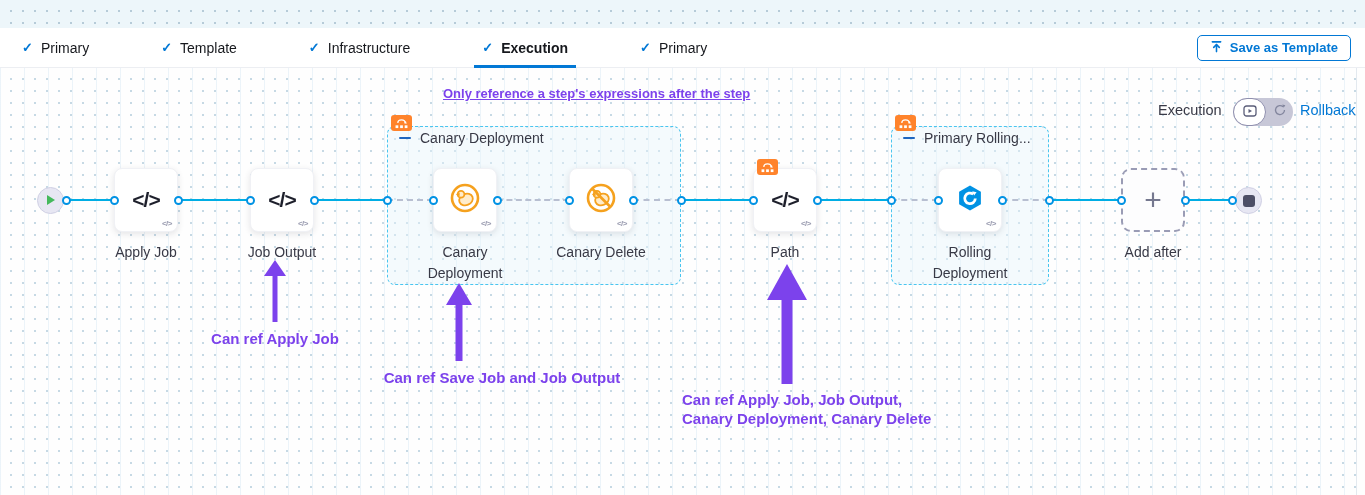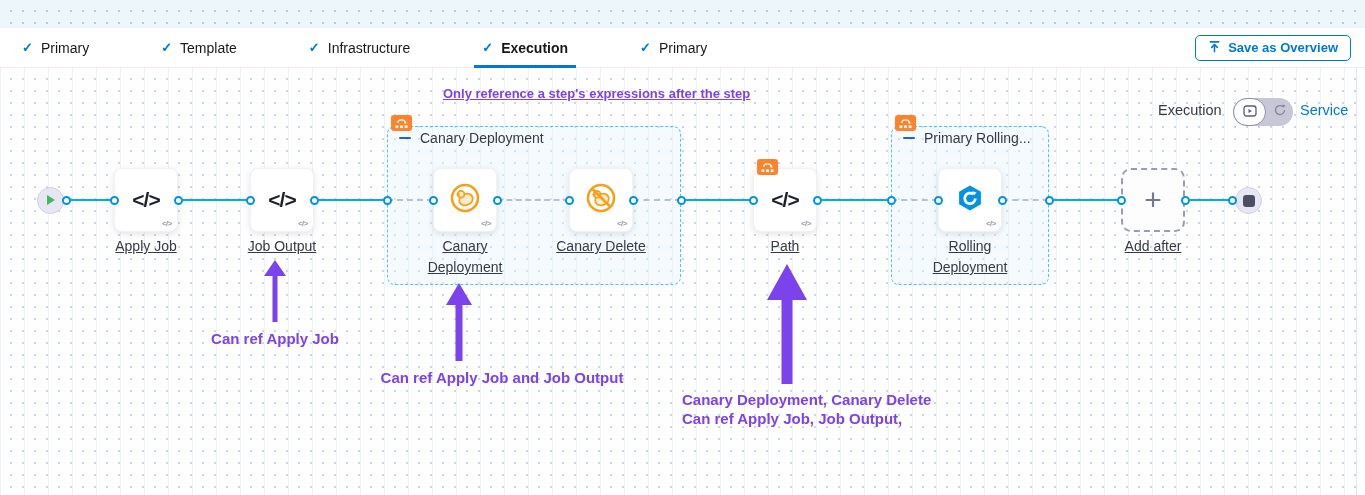--- a/index.html
+++ b/index.html
@@ -65,22 +65,22 @@
   .group-header { position:absolute; top:62px; display:flex; align-items:center; gap:9px;
     font-size:14px; color:#383946; cursor:pointer; white-space:nowrap; }
   .collapse-dash { width:12px; height:2.5px; border-radius:1px; background:#1e66c0; }
   .badge { position:absolute; width:21px; height:16px; background:#ff832b; border-radius:3px;
     display:flex; align-items:center; justify-content:center; z-index:3; }
 
   .add-step-box { position:absolute; top:100px; width:64px; height:64px; border:2px dashed #9a9cb5;
     border-radius:10px; background:#fdfdfe; display:flex; align-items:center; justify-content:center; cursor:pointer; }
   .plus-glyph { font-size:30px; font-weight:300; color:#75788f; line-height:1; }
 
-  .step-label { position:absolute; top:168px; font-size:14px; color:#383946;
-    text-align:center; line-height:21px;text-decoration:underline; }
+  .step-label { position:absolute; top:174px; font-size:14px; color:#383946;
+    text-align:center; line-height:21px; }
 
   .annotation { position:absolute; color:#7c42ec; font-size:15px; font-weight:700; line-height:19px; }
   .annotation.center { text-align:center; }
   .arrow { position:absolute; }
 </style>
 </head>
 <body>
 
 <div class="page">
 
@@ -108,21 +108,21 @@
       <span>Primary</span>
     </div>
     <button class="save-btn">
       <span>
         <svg width="13" height="13" viewBox="0 0 14 14" fill="none" stroke="#0278d5" stroke-width="1.7" stroke-linecap="round" stroke-linejoin="round">
           <path d="M2.5 2 H11.5"></path>
             <path d="M7 12.5 V5"></path>
             <path d="M4 8 L7 5 L10 8"></path>
         </svg>
       </span>
-      <span>Save as Overview</span>
+      <span>Save as Template</span>
     </button>
   </div>
 
   <div class="canvas">
     <div class="right-divider"></div>
 
     <div class="heading">Only reference a step's expressions after the step</div>
 
     <div class="mode-label">Execution</div>
     <div class="mode-toggle">
@@ -136,21 +136,21 @@
       </div>
       <div class="mode-seg-inactive">
         <span>
           <svg width="14" height="14" viewBox="0 0 14 14" fill="none" stroke="#83869e" stroke-width="1.3">
             <path d="M11.5 7 a4.5 4.5 0 1 1 -1.4 -3.2"></path>
             <polygon points="9.3,1.5 12.4,2.2 10.6,4.8" fill="#83869e" stroke="none"></polygon>
           </svg>
         </span>
       </div>
     </div>
-    <div class="rollback-link">Service</div>
+    <div class="rollback-link">Rollback</div>
 
     <div class="wire" style="left:66px;width:48px"></div>
     <div class="wire" style="left:178px;width:72px"></div>
     <div class="wire" style="left:314px;width:73px"></div>
     <div class="wire" style="left:681px;width:72px"></div>
     <div class="wire" style="left:817px;width:74px"></div>
     <div class="wire" style="left:1049px;width:72px"></div>
     <div class="wire" style="left:1185px;width:50px"></div>
     <div class="wire dashed" style="left:387px;width:46px"></div>
     <div class="wire dashed" style="left:497px;width:72px"></div>
@@ -292,19 +292,19 @@
       <polygon points="13,0 24,16 15.5,16 15.5,62 10.5,62 10.5,16 2,16" fill="#7c42ec"></polygon>
     </svg>
     <svg class="arrow" style="left:444px;top:215px" width="30" height="78">
       <polygon points="15,0 28,22 18.5,22 18.5,78 11.5,78 11.5,22 2,22" fill="#7c42ec"></polygon>
     </svg>
     <svg class="arrow" style="left:765px;top:196px" width="44" height="120">
       <polygon points="22,0 42,36 27.5,36 27.5,120 16.5,120 16.5,36 2,36" fill="#7c42ec"></polygon>
     </svg>
 
     <div class="annotation center" style="left:190px;top:261px;width:170px">Can ref Apply Job</div>
-    <div class="annotation center" style="left:370px;top:300px;width:264px">Can ref Apply Job and Job Output</div>
+    <div class="annotation center" style="left:370px;top:300px;width:264px">Can ref Save Job and Job Output</div>
     <div class="annotation" style="left:682px;top:322px;width:300px">
+      <div>Can ref Apply Job, Job Output,</div>
       <div>Canary Deployment, Canary Delete</div>
-      <div>Can ref Apply Job, Job Output,</div>
     </div>
   </div>
 </div>
 
 </body></html>

